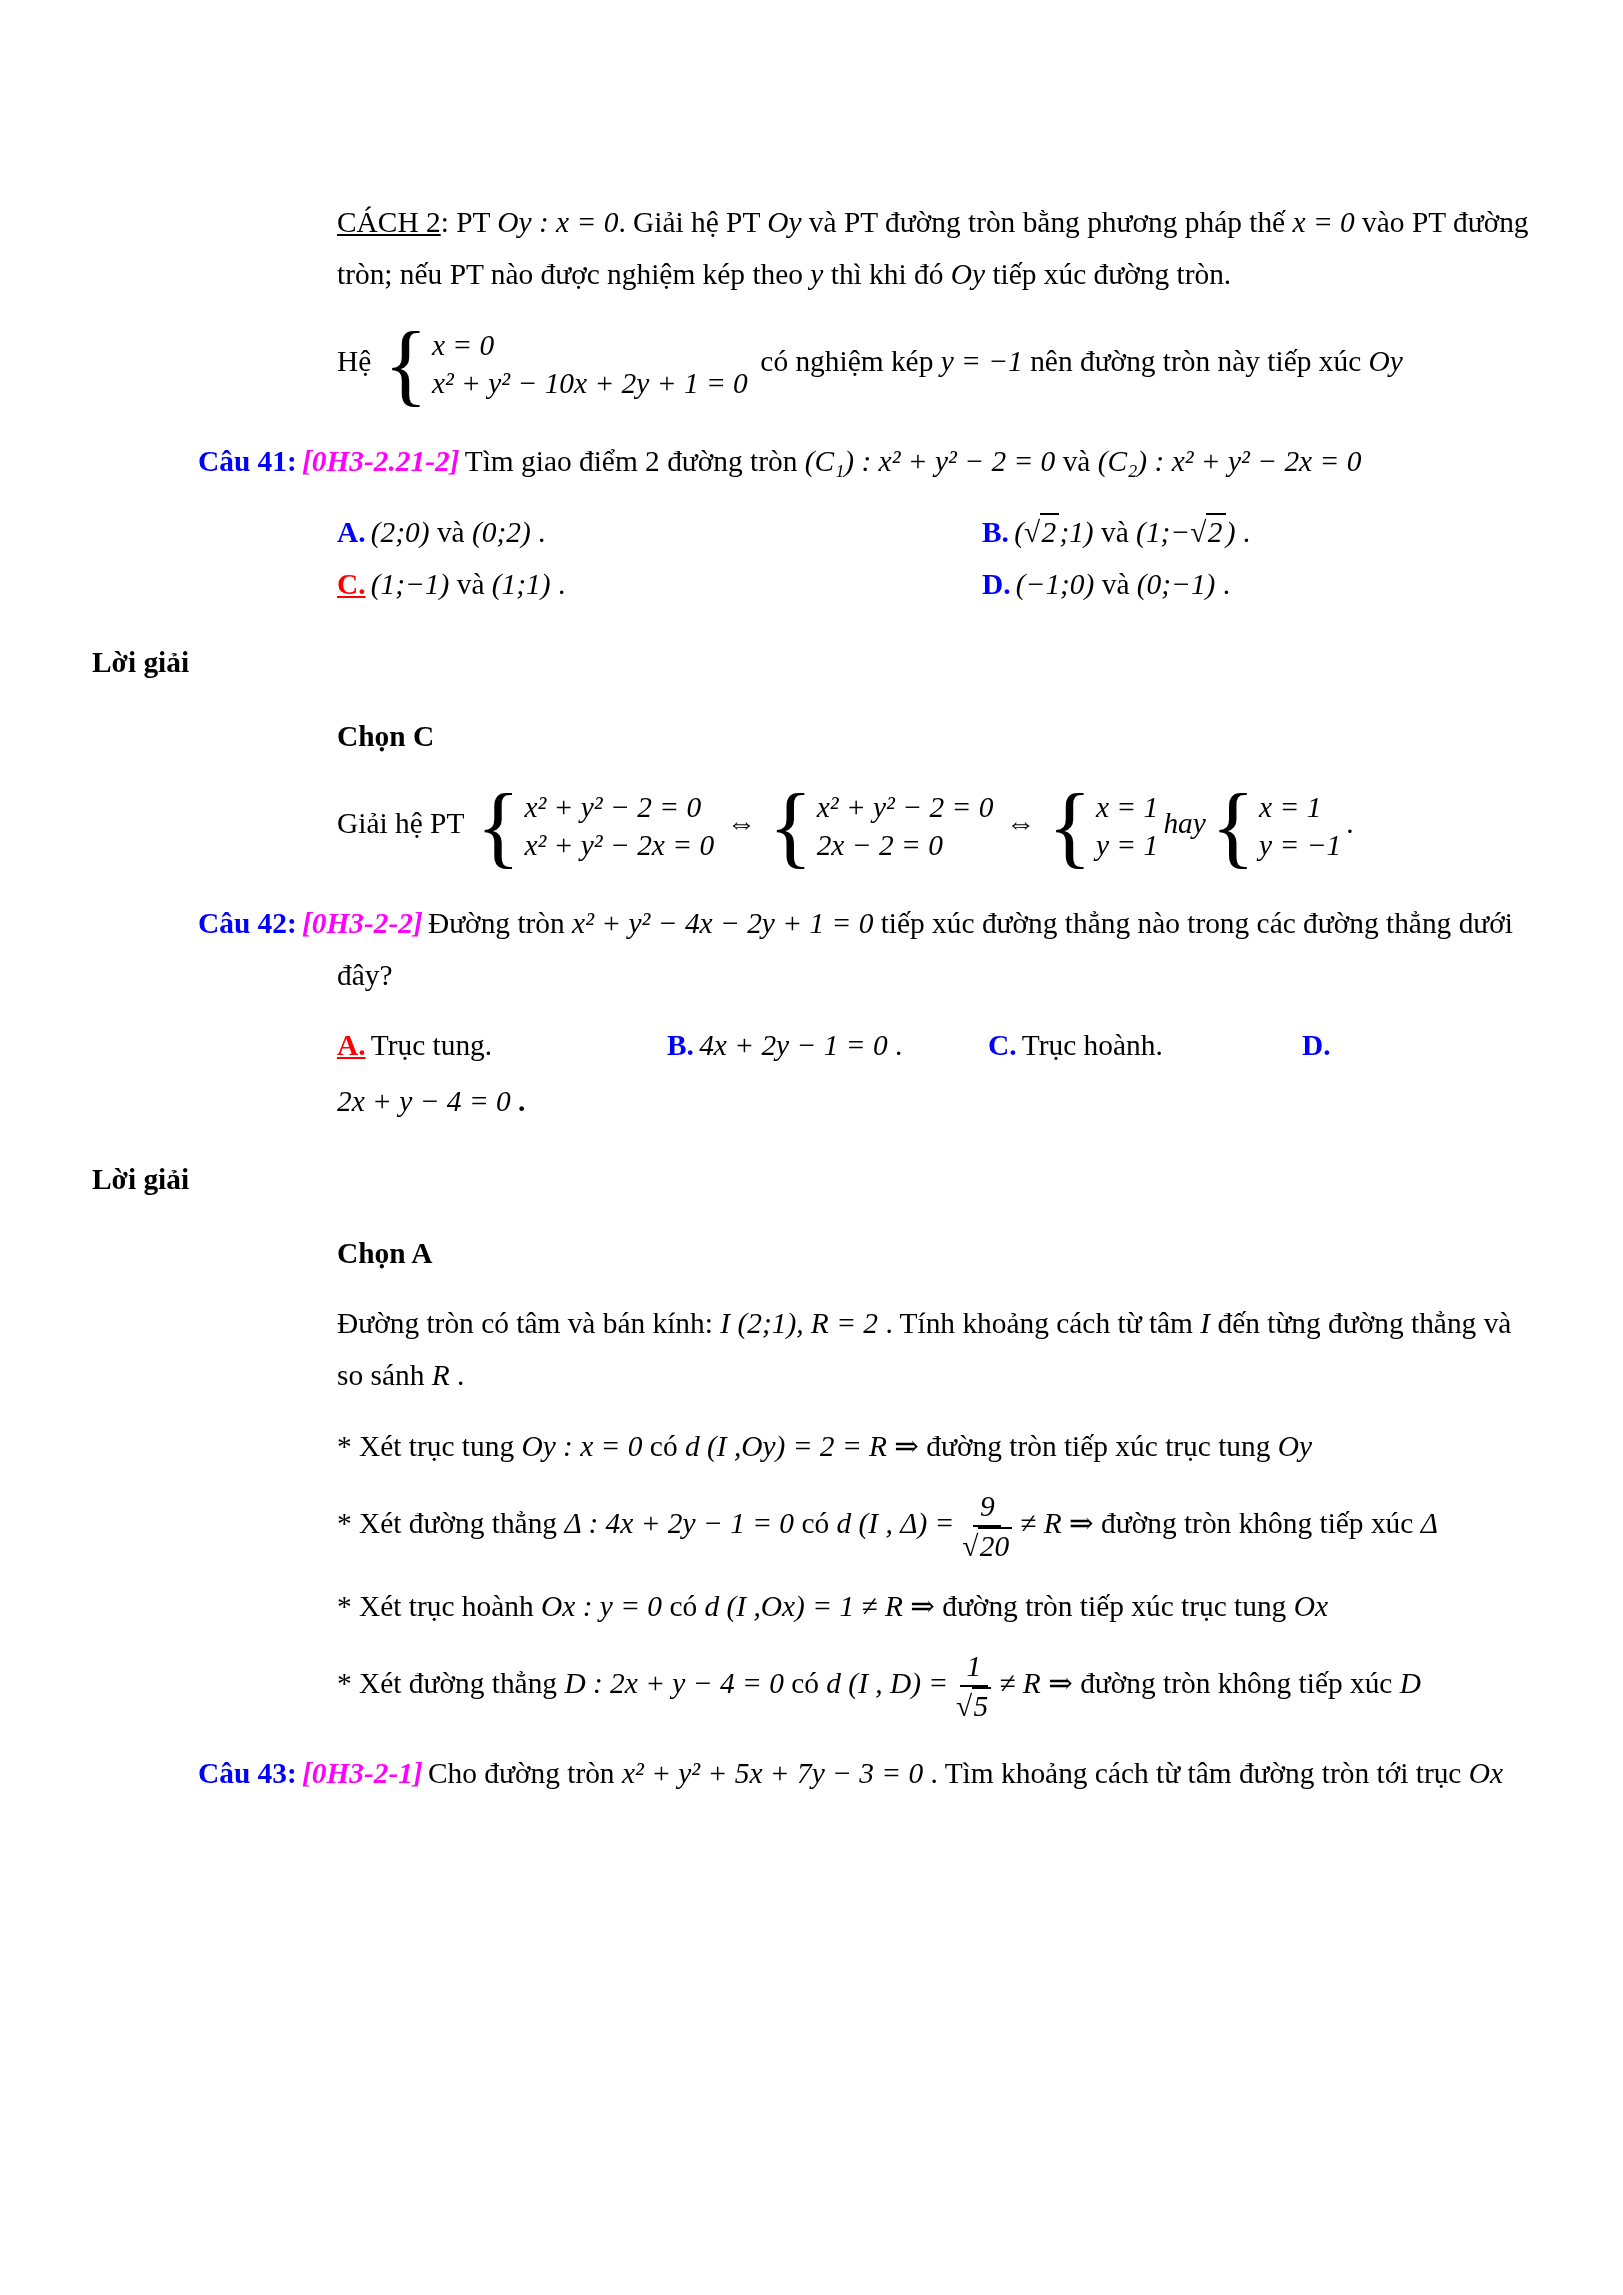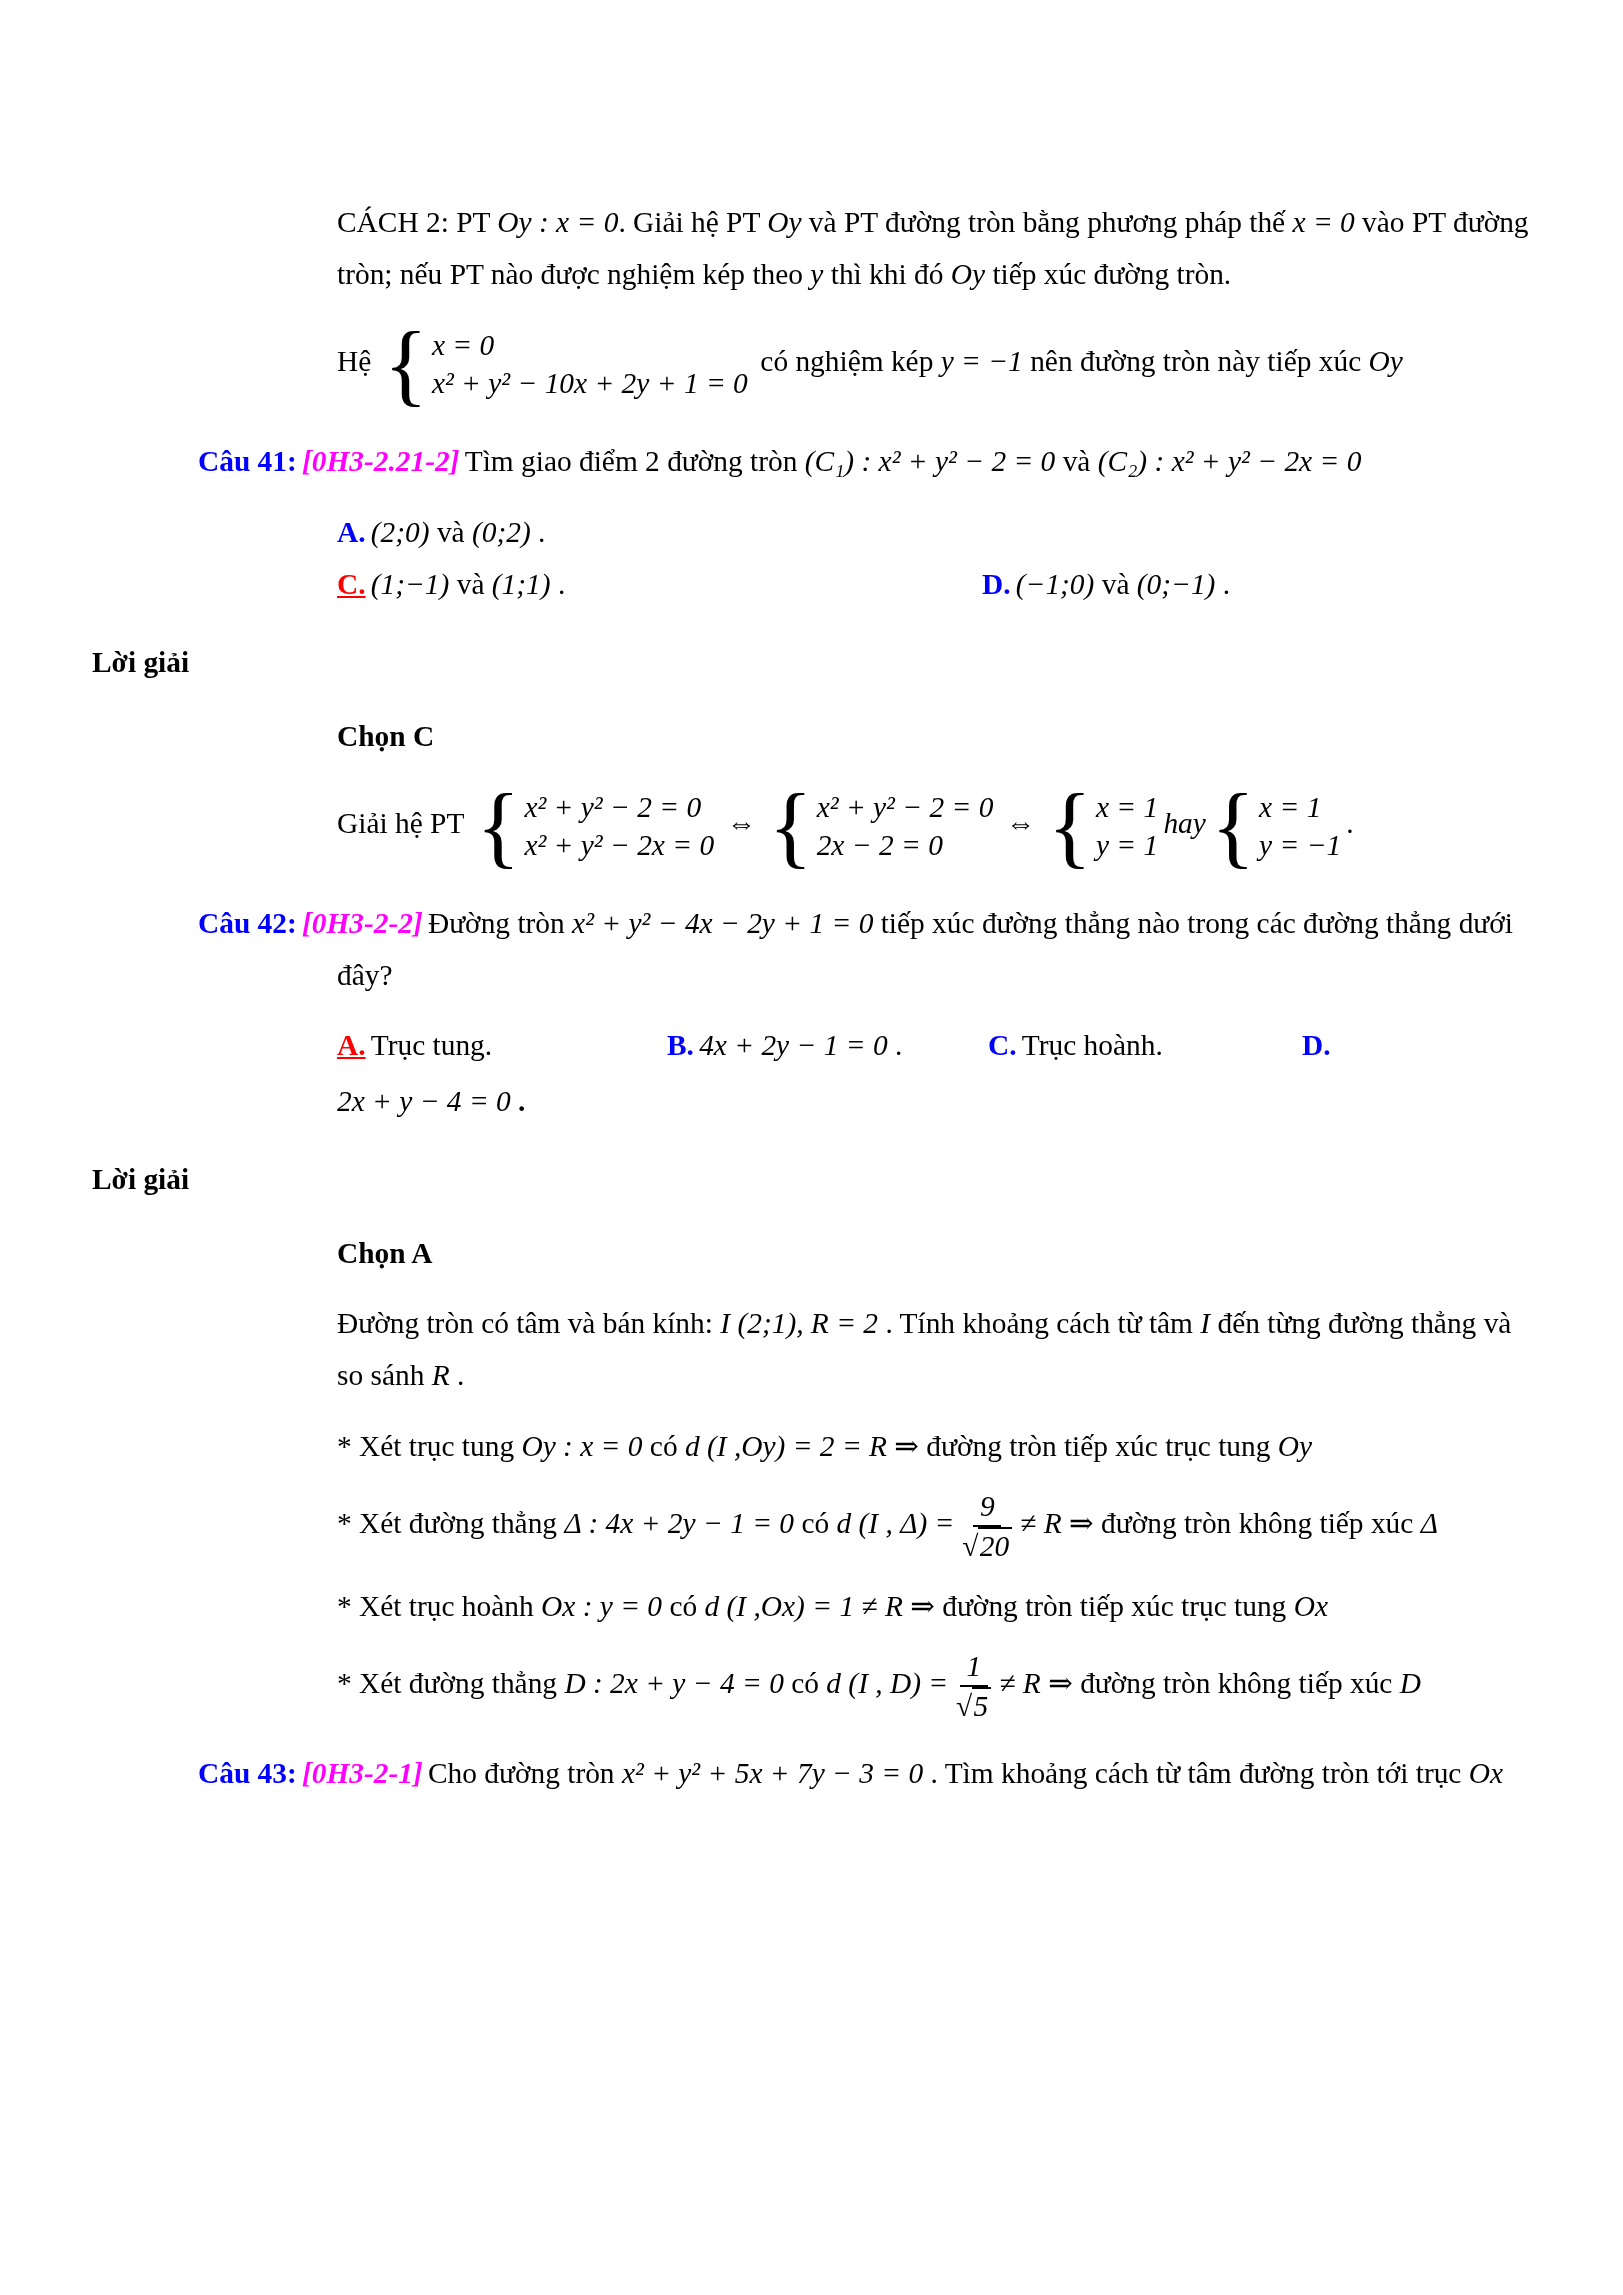--- a/index.html
+++ b/index.html
@@ -7,21 +7,21 @@
     width:1623px;height:2295px;overflow:hidden;
     background:var(--c-bg,#ffffff);color:var(--c-text,#000000);
     font-family:"Liberation Serif","DejaVu Serif",serif;
     font-size:29.4px;
   }
   #doc{padding-top:196px;}
   .block{padding-left:337px;padding-right:92px;line-height:52px;margin:0 0 18.3px 0;}
   .block.q{text-indent:-139px;margin-top:25px;}
   .block.center-bold{padding-left:92px;margin-top:26px;margin-bottom:22px;}
   .b{font-weight:bold;}
-  .u{text-align:right;}
+  .u{text-decoration:underline;text-align:right;}
   .m{font-style:italic;}
   .qlabel{font-weight:bold;color:var(--c-blue,#0000ff);}
   .qtag{font-weight:bold;color:var(--c-magenta,#ff00ff);margin:0 5.2px;font-style:italic;}
   .aletter{font-weight:bold;color:var(--c-blue,#0000ff);margin-right:5.2px;}
   .aletter.red{color:var(--c-red,#ff0000);text-decoration:underline;}
   .arow{display:flex;}
   .answers2col .acell{flex:0 0 645px;}
   .answers2col .acell:nth-child(2){flex:1 1 auto;}
   .arow.inline4{display:grid;grid-template-columns:330px 321px 314px auto;}
   .atail{margin-top:3.9px;}
@@ -45,20 +45,21 @@
         <span class="brace">{</span>
         <span class="rows">
           <span class="m row">x = 0</span>
           <span class="m row">x² + y² − 10x + 2y + 1 = 0</span>
         </span>
       </span><span class="t"> có nghiệm kép </span><span class="m">y = −1</span><span class="t"> nên đường tròn này tiếp xúc </span><span class="m">Oy</span></div>
     <div class="block q"><span class="qlabel">Câu 41:</span><span class="qtag">[0H3-2.21-2]</span><span class="t">Tìm giao điểm 2 đường tròn </span><span class="m">(C₁) : x² + y² − 2 = 0</span><span class="t"> và </span><span class="m">(C₂) : x² + y² − 2x = 0</span></div>
     <div class="block answers2col">
       <div class="arow">
         <span class="acell"><span class="aletter">A.</span><span class="m">(2;0)</span><span class="t"> và </span><span class="m">(0;2)</span><span class="t"> .</span></span>
+        <span class="acell"><span class="aletter">B.</span><span class="m">(</span><span class="sq"><span class="rad">√</span><span class="m sqv">2</span></span><span class="m">;1)</span><span class="t"> và </span><span class="m">(1;−</span><span class="sq"><span class="rad">√</span><span class="m sqv">2</span></span><span class="m">)</span><span class="t"> .</span></span>
       </div>
       <div class="arow">
         <span class="acell"><span class="aletter red">C.</span><span class="m">(1;−1)</span><span class="t"> và </span><span class="m">(1;1)</span><span class="t"> .</span></span>
         <span class="acell"><span class="aletter">D.</span><span class="m">(−1;0)</span><span class="t"> và </span><span class="m">(0;−1)</span><span class="t"> .</span></span>
       </div>
     </div>
     <div class="block center-bold"><span class="b">Lời giải</span></div>
     <div class="block bold"><span class="b">Chọn C</span></div>
     <div class="block p"><span class="t">Giải hệ PT </span><span class="sys">
         <span class="brace">{</span>

